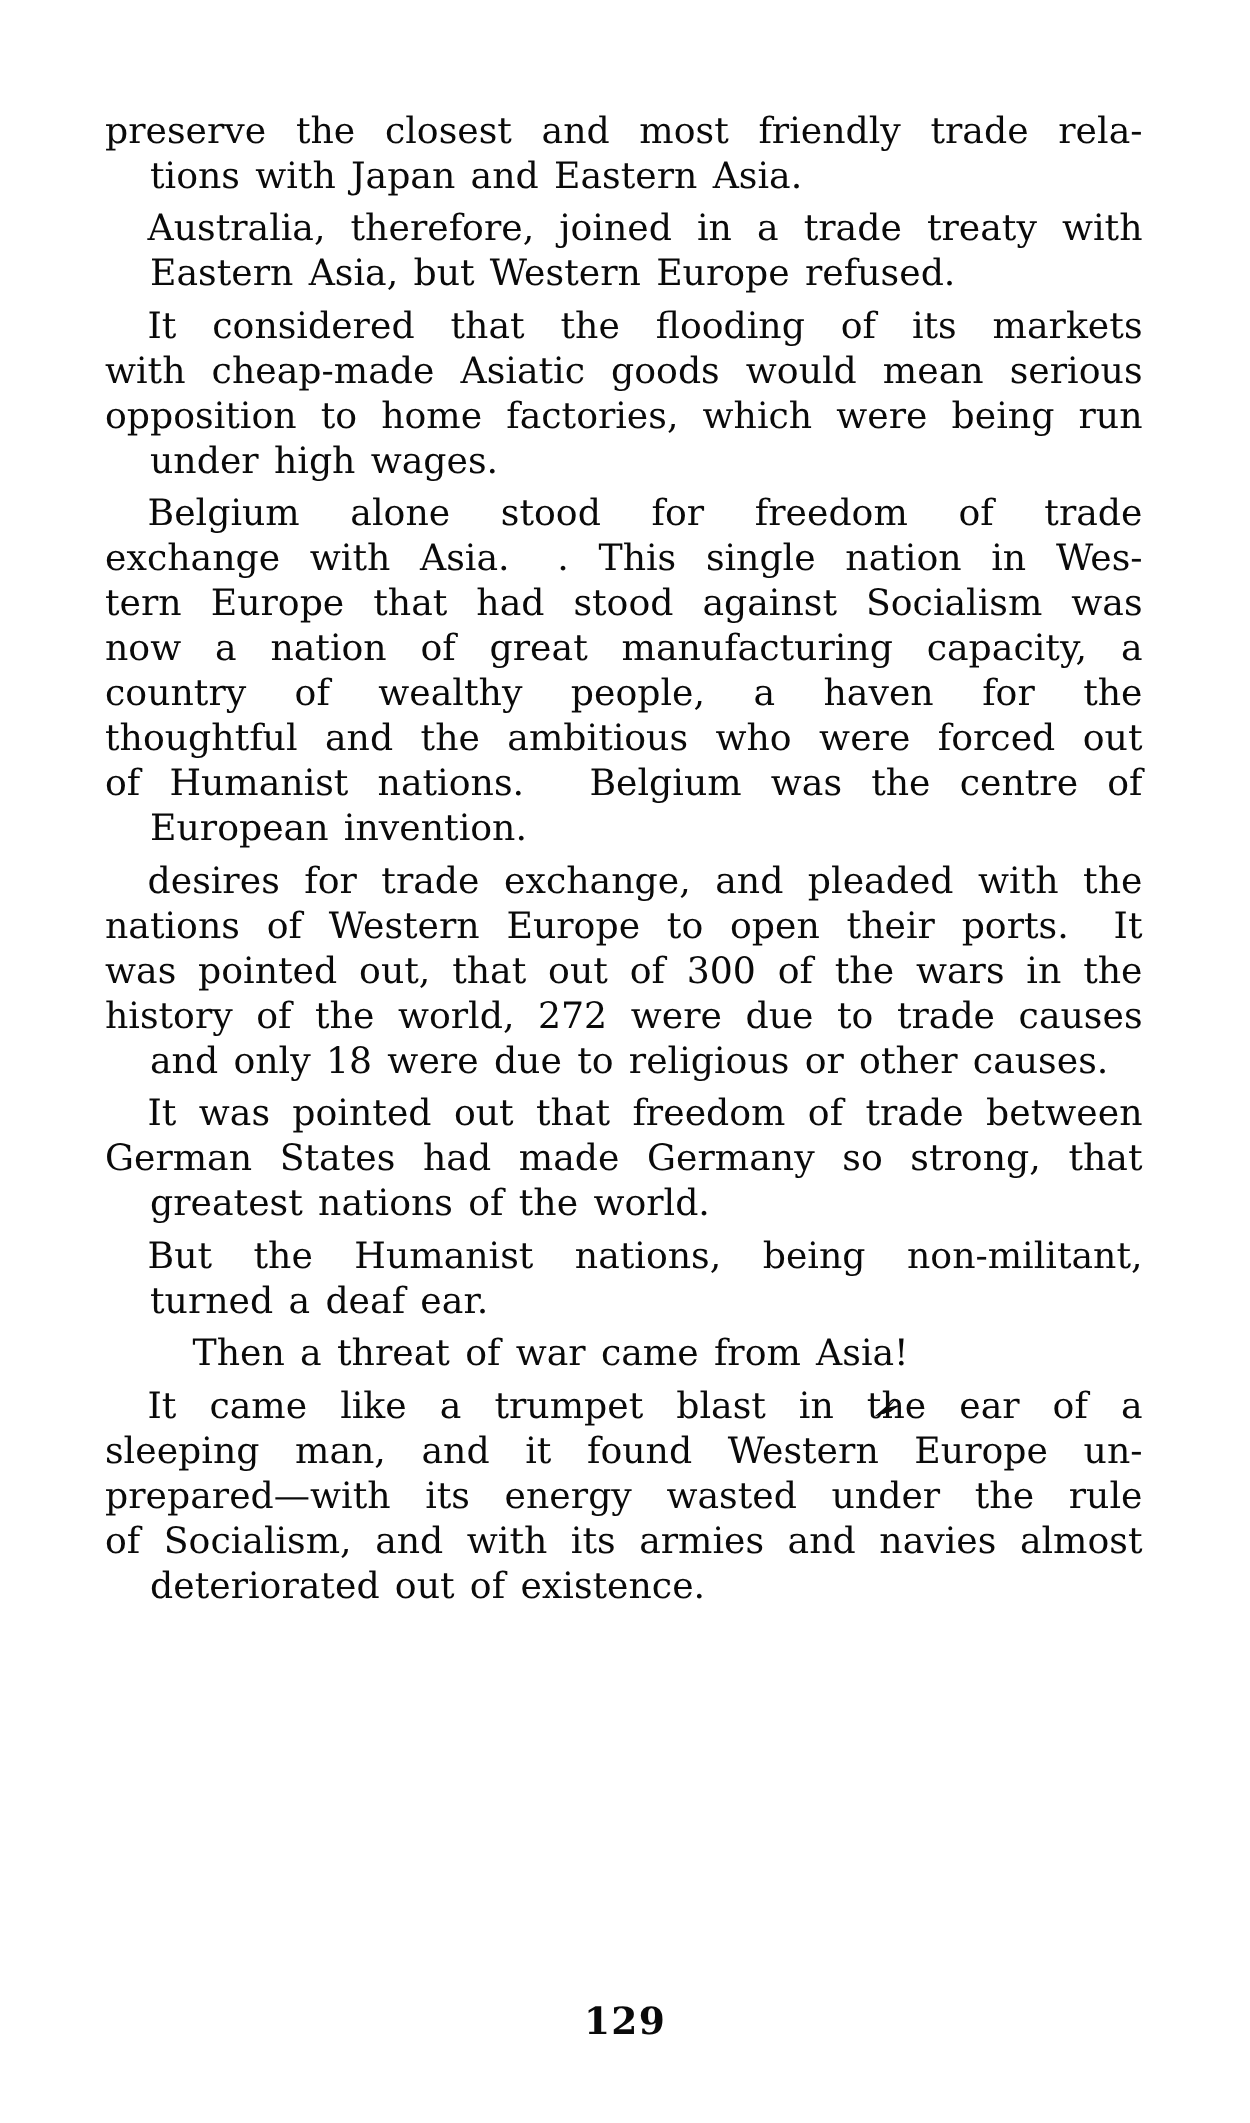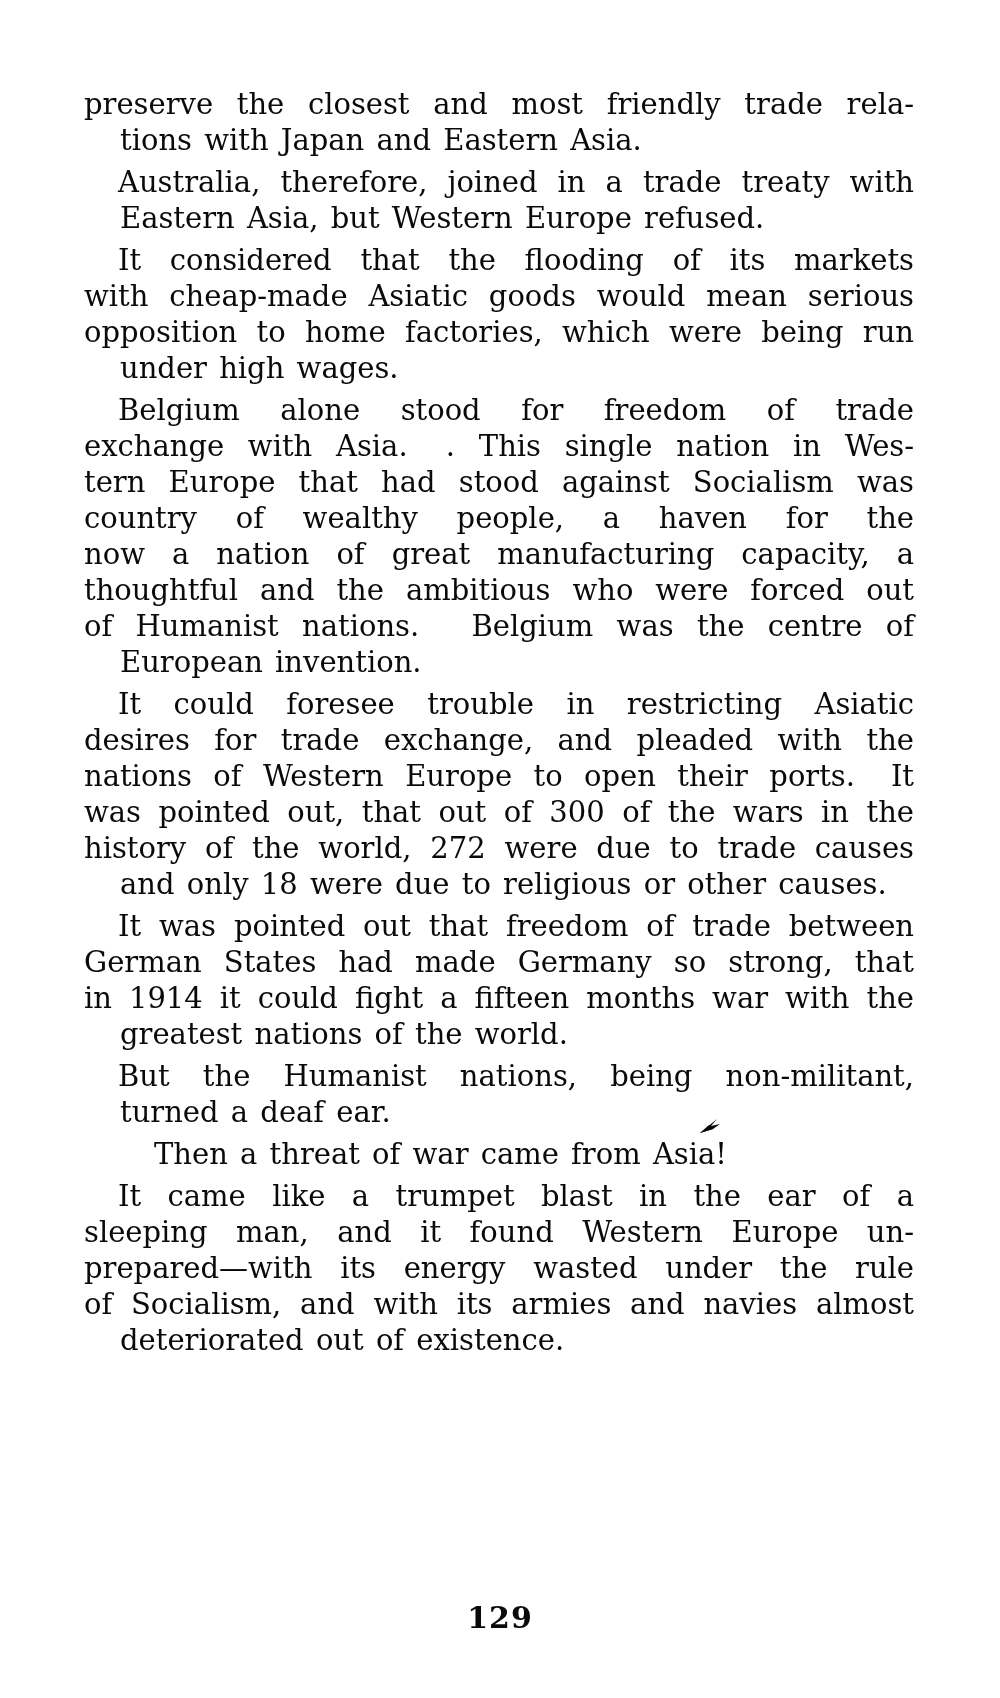--- a/index.html
+++ b/index.html
@@ -73,38 +73,36 @@
       <div class="para indent">
         <div class="line">It considered that the flooding of its markets</div>
         <div class="line">with cheap-made Asiatic goods would mean serious</div>
         <div class="line">opposition to home factories, which were being run</div>
         <div class="line last">under high wages.</div>
       </div>
       <div class="para indent">
         <div class="line">Belgium alone stood for freedom of trade</div>
         <div class="line">exchange with Asia.  . This single nation in Wes-</div>
         <div class="line">tern Europe that had stood against Socialism was</div>
+        <div class="line">now a nation of great manufacturing capacity, a</div>
         <div class="line">country of wealthy people, a haven for the</div>
-        <div class="line">now a nation of great manufacturing capacity, a</div>
         <div class="line">thoughtful and the ambitious who were forced out</div>
         <div class="line">of Humanist nations.  Belgium was the centre of</div>
         <div class="line last">European invention.</div>
       </div>
       <div class="para indent">
-        <div class="line">It could foresee trouble in restricting Asiatic</div>
         <div class="line">desires for trade exchange, and pleaded with the</div>
         <div class="line">nations of Western Europe to open their ports.  It</div>
         <div class="line">was pointed out, that out of 300 of the wars in the</div>
         <div class="line">history of the world, 272 were due to trade causes</div>
         <div class="line last">and only 18 were due to religious or other causes.</div>
       </div>
       <div class="para indent">
         <div class="line">It was pointed out that freedom of trade between</div>
         <div class="line">German States had made Germany so strong, that</div>
-        <div class="line">in 1914 it could fight a fifteen months war with the</div>
         <div class="line last">greatest nations of the world.</div>
       </div>
       <div class="para indent">
         <div class="line">But the Humanist nations, being non-militant,</div>
         <div class="line last">turned a deaf ear.</div>
       </div>
       <div class="para indent">
         <div class="line last">Then a threat of war came from Asia!</div>
       </div>
       <div class="para indent">

